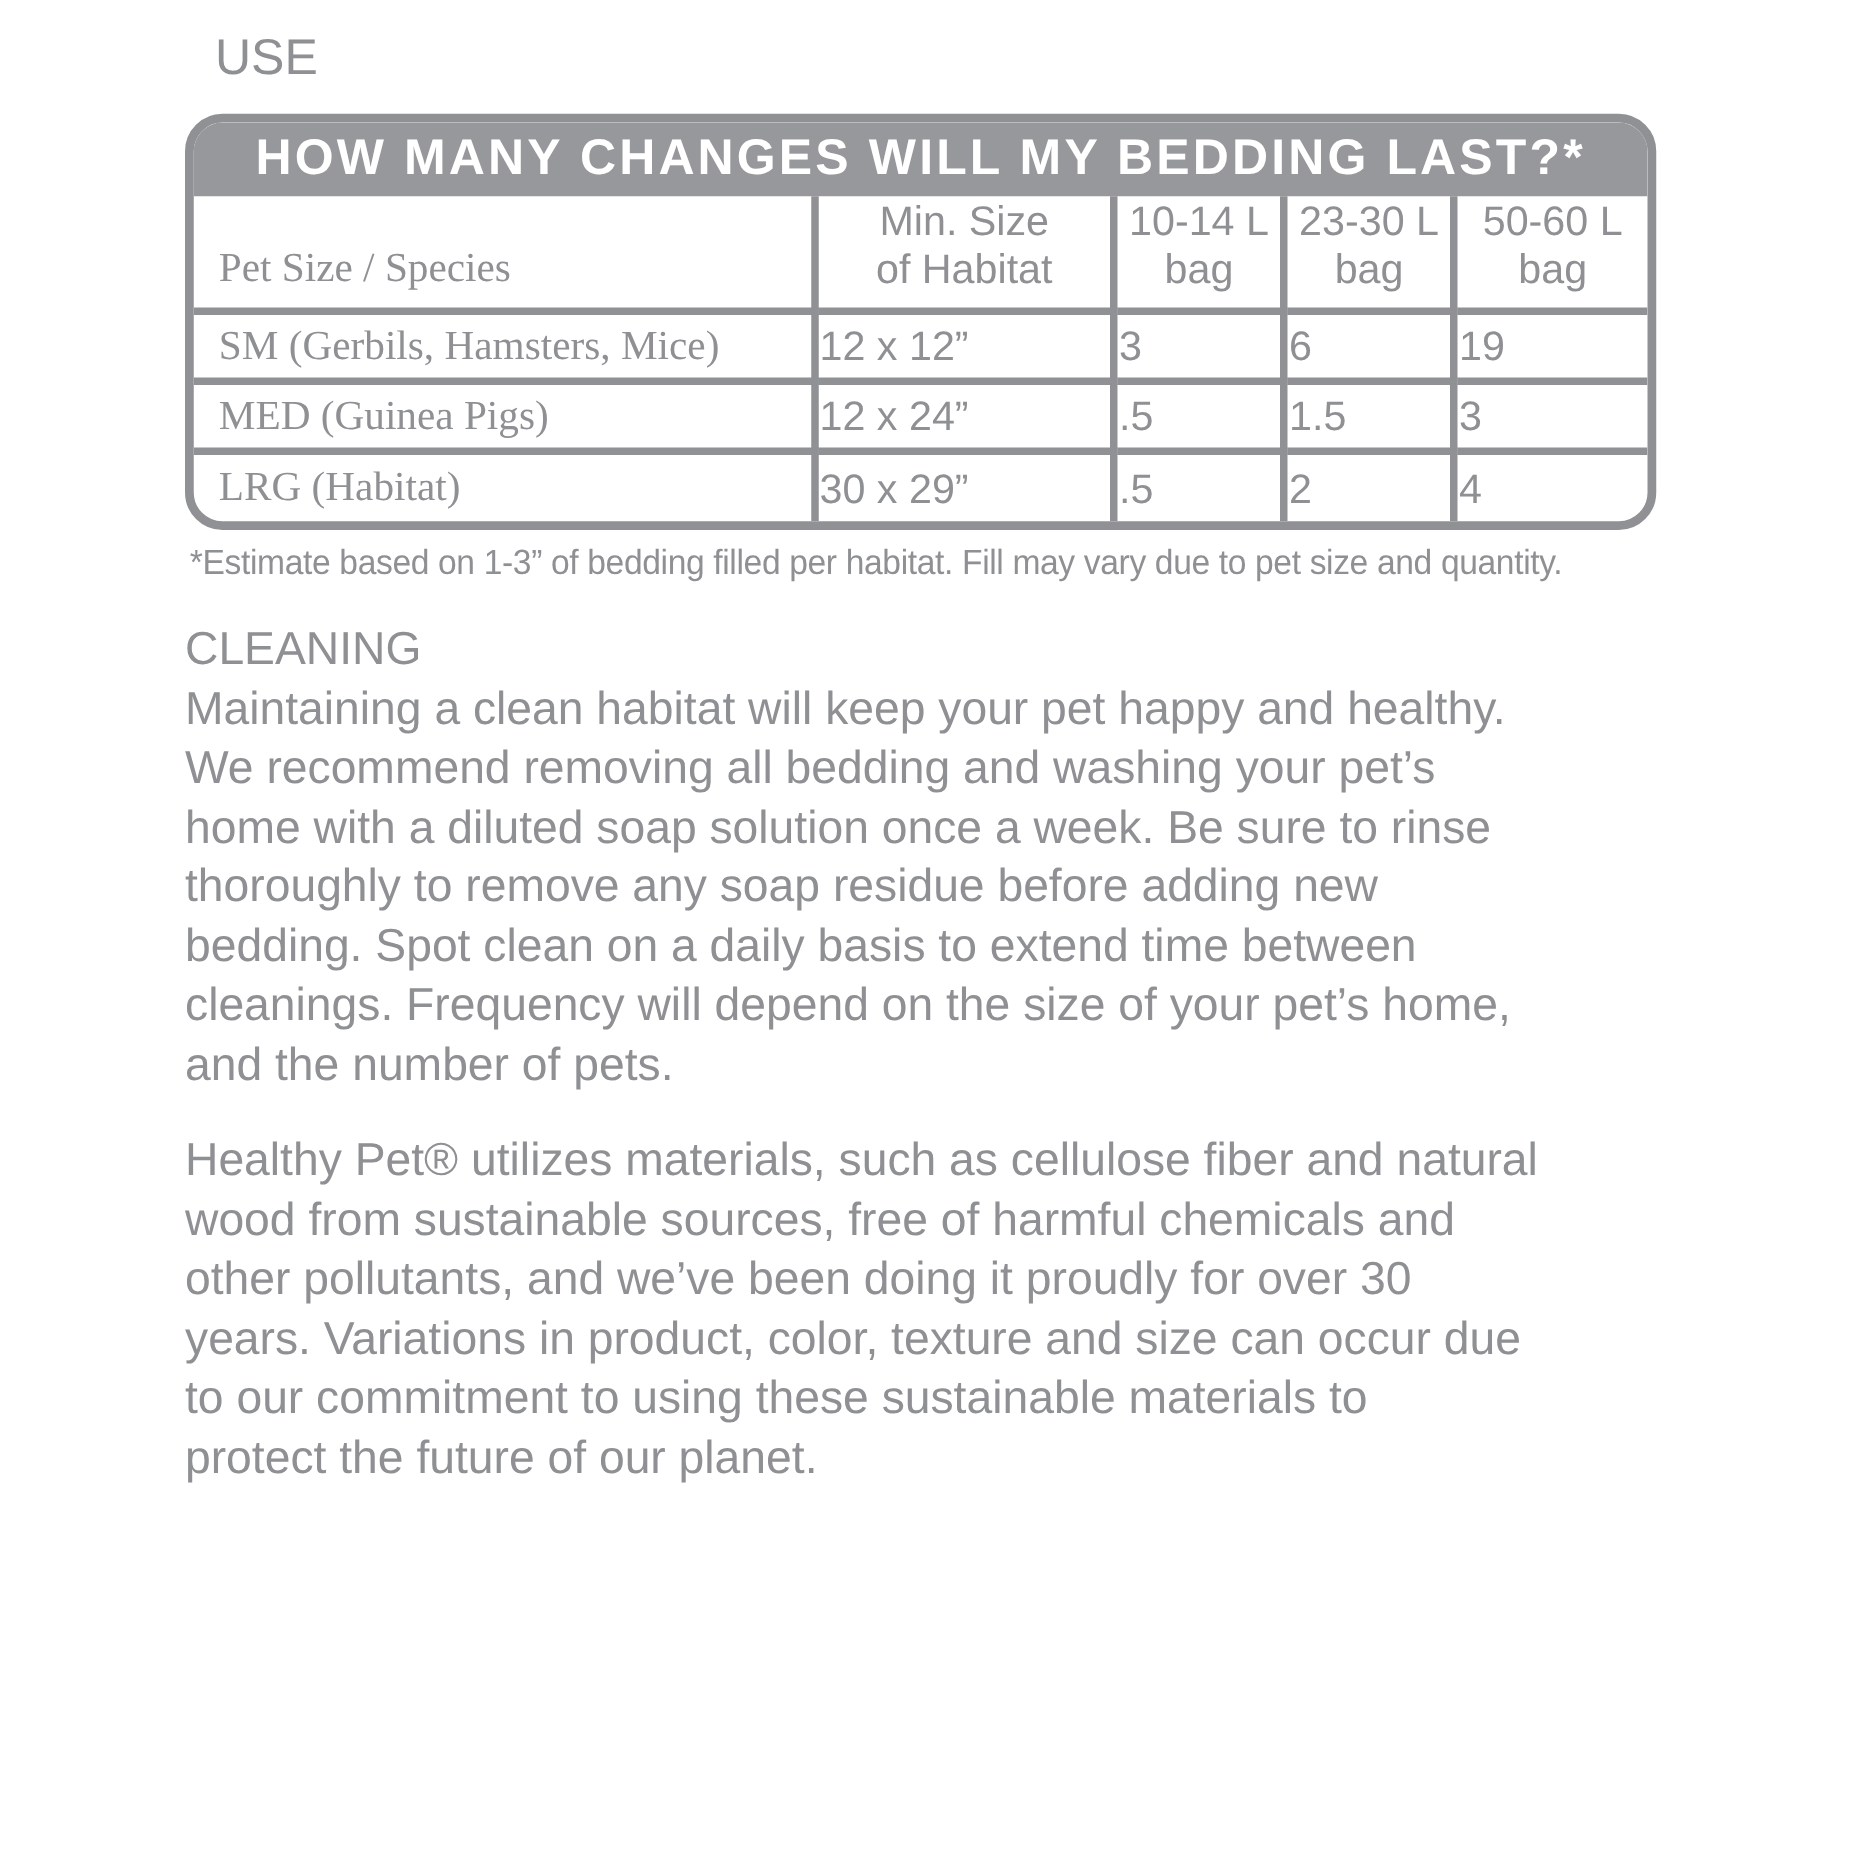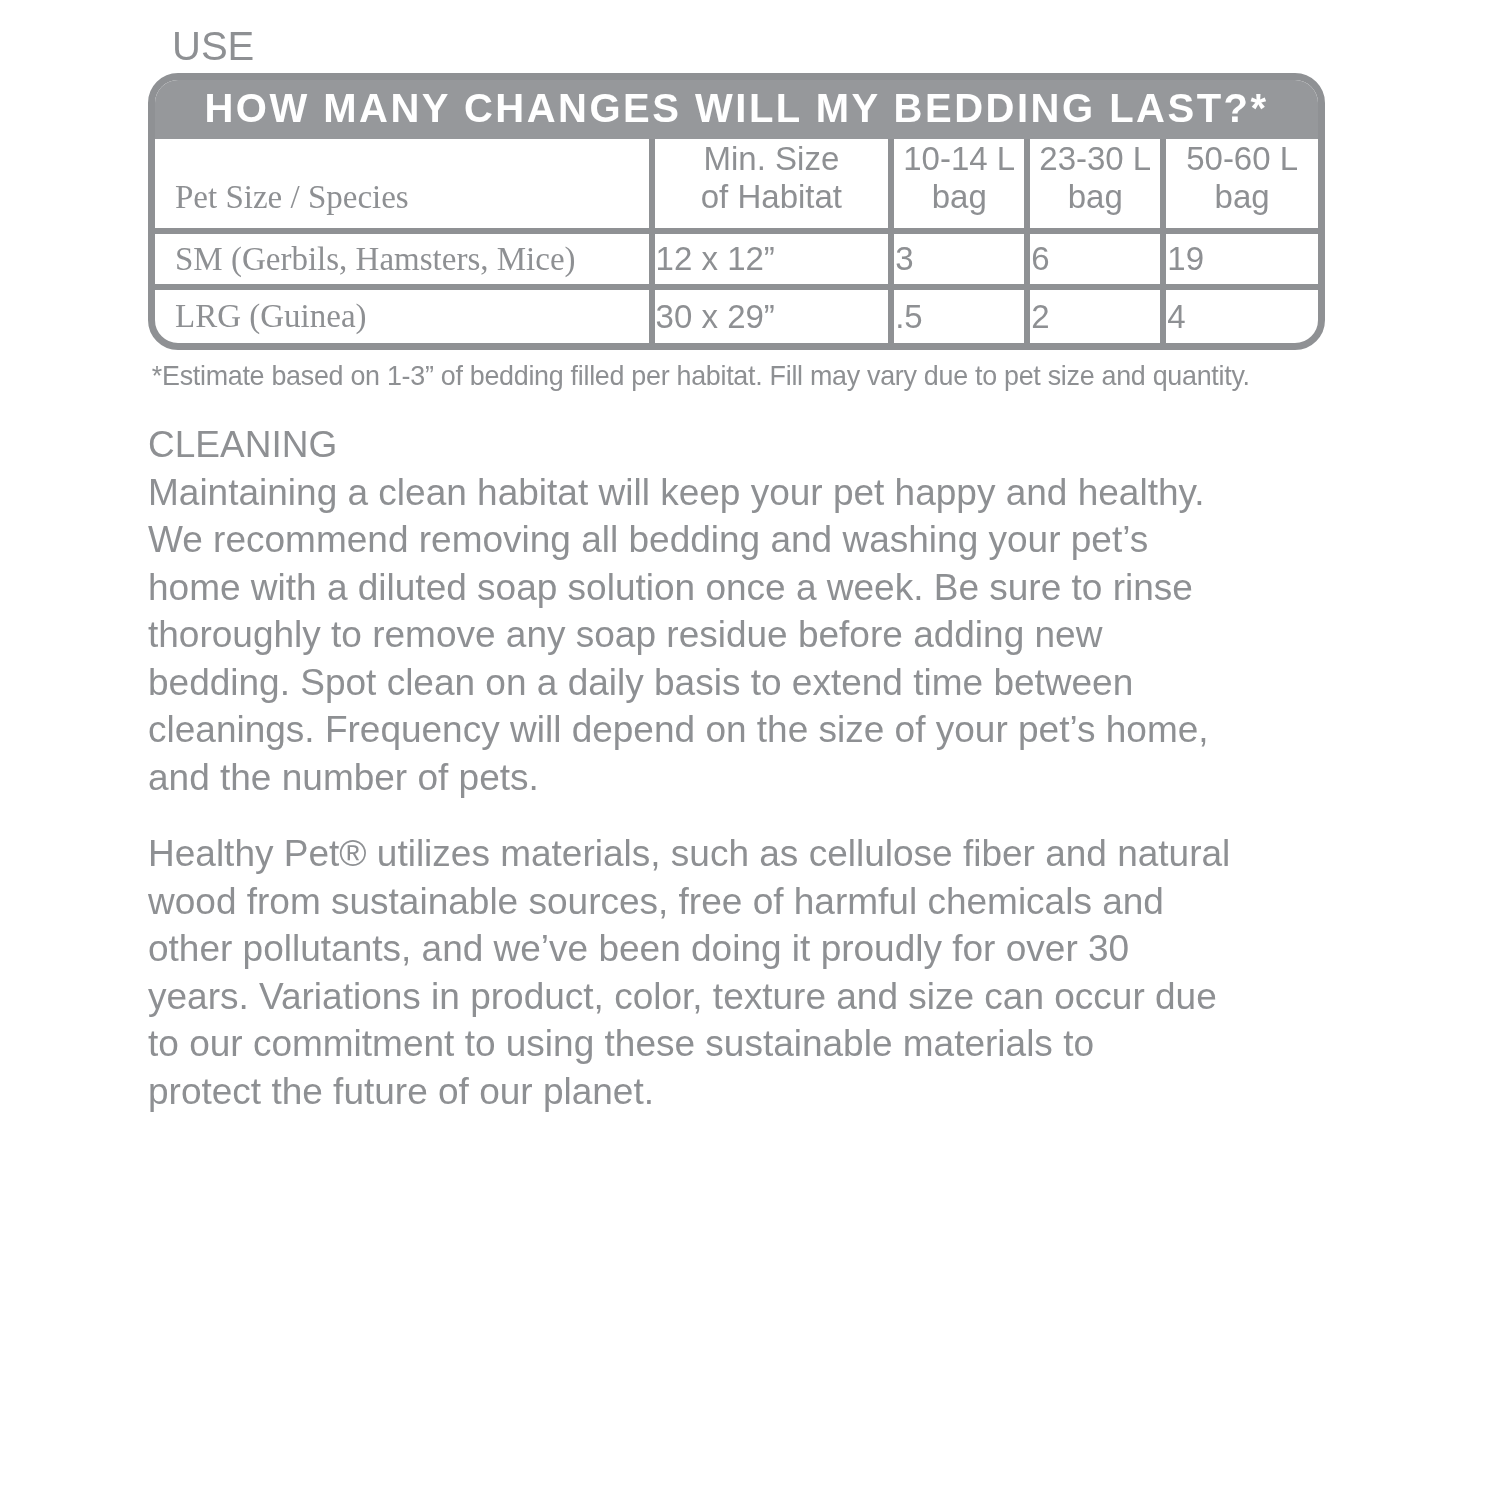--- a/index.html
+++ b/index.html
@@ -15,21 +15,21 @@
     width:1500px;height:1500px;overflow:hidden;
     background:var(--background);
     color:var(--text);
     font-family:"Liberation Sans", sans-serif;
   }
   .content{padding:20px 60px 0 148px;}
 
   .use-block{padding-left:24px;font-size:40px;line-height:52px;}
 
   .tbl-wrap{
-    margin-top:1px;
+    margin-top:19px;
     width:1177px;
     border:7px solid var(--table-border);
     border-radius:30px;
     overflow:hidden;
   }
   .tbl-title{
     background:var(--header-band);
     color:var(--header-text);
     text-align:center;
     font-size:40px;
@@ -109,21 +109,28 @@
       </thead>
       <tbody>
         <tr>
           <td class="col-species">SM (Gerbils, Hamsters, Mice)</td>
           <td>12 x 12”</td>
           <td>3</td>
           <td>6</td>
           <td>19</td>
         </tr>
         <tr>
-          <td class="col-species">LRG (Guinea)</td>
+          <td class="col-species">MED (Guinea Pigs)</td>
+          <td>12 x 24”</td>
+          <td>.5</td>
+          <td>1.5</td>
+          <td>3</td>
+        </tr>
+        <tr>
+          <td class="col-species">LRG (Habitat)</td>
           <td>30 x 29”</td>
           <td>.5</td>
           <td>2</td>
           <td>4</td>
         </tr>
       </tbody>
     </table>
   </div>
 
   <div class="footnote">*Estimate based on 1-3” of bedding filled per habitat. Fill may vary due to pet size and quantity.</div>

